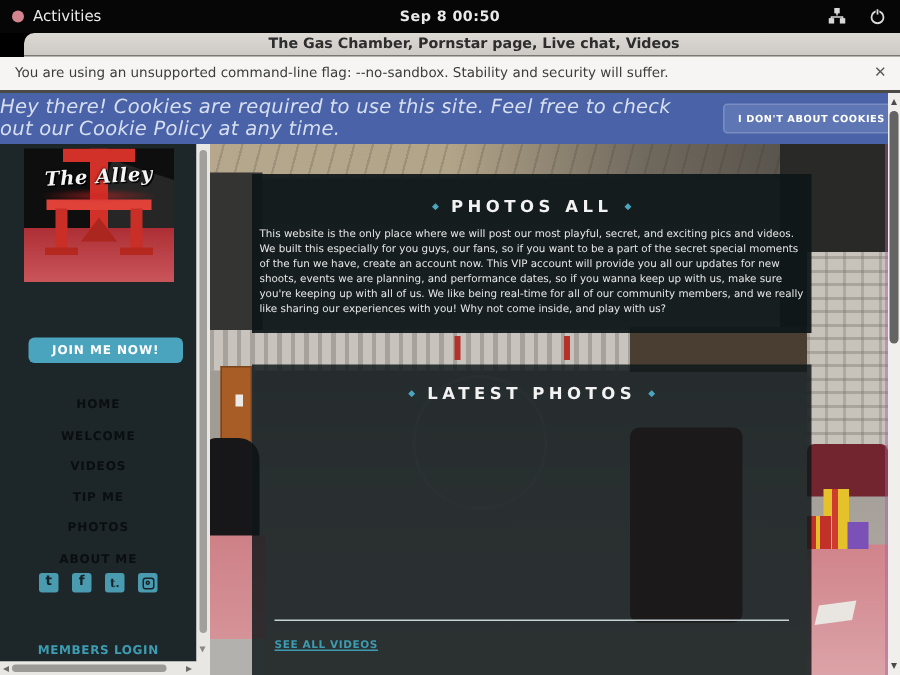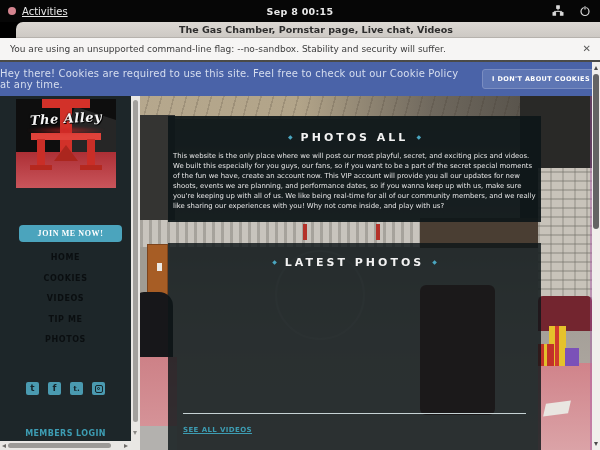--- a/index.html
+++ b/index.html
@@ -2,21 +2,21 @@
 <html><head>
 <meta charset="utf-8">
 <style>
   html,body{margin:0;padding:0;background:#222;}
   .screen{position:relative;width:600px;height:450px;overflow:hidden;background:#000;
           font-family:"DejaVu Sans",sans-serif;-webkit-font-smoothing:antialiased;}
   .screen *{box-sizing:border-box;}
 
   
   .topbar{position:absolute;left:0;top:0;width:600px;height:22px;background:#060606;color:#e9e9e9;z-index:10;}
-  .tb-activities{position:absolute;left:8px;top:0;height:22px;display:flex;align-items:center;gap:6px;font-size:10px;text-decoration:underline;}
+  .tb-activities{position:absolute;left:8px;top:0;height:22px;display:flex;align-items:center;gap:6px;font-size:10px;}
   .act-dot{width:8px;height:8px;border-radius:50%;background:#d4848f;}
   .tb-app{position:absolute;left:76px;top:0;height:22px;display:flex;align-items:center;gap:6px;font-size:10px;}
   .chrome-ico{width:11px;height:11px;border-radius:50%;border:1px solid #666;
               background:radial-gradient(circle at 50% 50%,#d8d8d8 0 28%,#9a9a9a 32% 62%,#707070 66% 100%);}
   .tb-clock{position:absolute;left:0;right:0;top:0;height:22px;display:flex;align-items:center;justify-content:center;
             font-size:9.5px;font-weight:bold;letter-spacing:.3px;}
   .tb-right{position:absolute;right:9px;top:0;height:22px;display:flex;align-items:center;gap:15px;}
   .tb-right svg{display:block;}
 
   
@@ -66,21 +66,21 @@
       background:linear-gradient(90deg,#e5c22b 0 6px,#cf3b2e 6px 10px,#e5c22b 10px);}
   .ph-gift-r{left:538px;top:284px;width:16px;height:22px;
       background:linear-gradient(90deg,#c23129 0 6px,#e3bf2c 6px 9px,#c23129 9px);}
   .ph-gift-p{left:565px;top:288px;width:14px;height:18px;background:#7b51b8;}
   .ph-paper{left:545px;top:342px;width:24px;height:13px;background:#e9e6e1;transform:skewX(-20deg) rotate(-8deg);}
   .ph-edge{left:590px;top:34px;width:2px;height:356px;background:rgba(170,90,170,.45);}
 
   
   .cookiebar{position:absolute;left:0;top:2px;width:600px;height:34px;background:#4a63a8;z-index:4;
              display:flex;align-items:center;justify-content:center;gap:10px;}
-  .cb-text{font-size:10px;color:#d6deef;letter-spacing:.2px;}
+  .cb-text{font-size:13px;color:#d6deef;letter-spacing:.2px;font-style:italic;}
   .cb-btn{background:#5e76b4;border:1px solid #7a8dc1;border-radius:3px;color:#fff;font-size:6.5px;
           font-weight:bold;padding:5px 9px;letter-spacing:.4px;white-space:nowrap;cursor:pointer;}
 
   
   .sidebar{position:absolute;left:0;top:36px;width:140px;height:354px;z-index:3;background:#e9e7e4;}
   .side-content{position:absolute;left:0;top:0;width:131px;height:345px;background:#1d2629;overflow:hidden;}
   .logo{position:absolute;left:16px;top:3px;width:100px;height:89px;background:#0e0e0e;overflow:hidden;}
   .logo div{position:absolute;}
   .logo-shadow{right:-12px;top:16px;width:62px;height:48px;background:#262626;transform:rotate(18deg);}
   .logo-floor{left:0;bottom:0;width:100%;height:36px;background:linear-gradient(#ad2f35,#c9555b);}
@@ -90,22 +90,22 @@
   .logo-cross{left:15px;top:34px;width:70px;height:7px;background:#e0423a;}
   .logo-legL{left:21px;top:40px;width:8px;height:28px;background:#c92e27;}
   .logo-legR{left:71px;top:40px;width:8px;height:28px;background:#c92e27;}
   .logo-footL{left:14px;top:66px;width:22px;height:5px;background:#b5281f;}
   .logo-footR{left:64px;top:66px;width:22px;height:5px;background:#b5281f;}
   .logo-sub{left:10px;top:27px;width:80px;height:9px;background:radial-gradient(ellipse,rgba(205,35,35,.6),transparent 70%);filter:blur(1px);}
   .logo-title{position:absolute;left:0;top:12px;width:100%;text-align:center;font-family:"DejaVu Serif",serif;
               font-style:italic;font-weight:bold;font-size:13px;color:#f5f5f5;transform:rotate(-3deg);
               text-shadow:1px 1px 0 #000,0 0 2px #000;letter-spacing:.5px;}
   .join-btn{position:absolute;left:19px;top:129px;width:103px;height:17px;background:#4ba4bd;border-radius:4px;
-            color:#fff;font-size:8px;font-weight:bold;letter-spacing:.6px;text-align:center;line-height:17px;cursor:pointer;font-family:Liberation Serif, serif;}
-  .nav{position:absolute;left:0;top:152px;width:131px;text-align:center;}
+            color:#fff;font-size:8px;font-weight:bold;letter-spacing:.6px;text-align:center;line-height:17px;cursor:pointer;}
+  .nav{position:absolute;left:0;top:164px;width:131px;text-align:center;}
   .nav-item{height:20.6px;line-height:20.6px;font-size:8px;font-weight:bold;letter-spacing:.6px;color:#0a0e10;cursor:pointer;}
   .socials{position:absolute;left:0;top:286px;width:131px;display:flex;justify-content:center;gap:9px;}
   .soc{width:13px;height:13px;border-radius:2px;background:#4a9ab0;color:#16242a;font-weight:bold;
        font-size:9px;line-height:13px;text-align:center;cursor:pointer;}
   .soc-t2{font-size:8px;font-family:"DejaVu Serif",serif;}
   .ig-frame{position:absolute;left:2.5px;top:2.5px;width:8px;height:8px;border:1.3px solid #16242a;border-radius:2px;}
   .ig-dot{position:absolute;left:1.2px;top:1.2px;width:3px;height:3px;border:1.1px solid #16242a;border-radius:50%;}
   .soc-ig{position:relative;}
   .members{position:absolute;left:0;top:333px;width:131px;text-align:center;font-size:8px;font-weight:bold;
            color:#3d9cb2;letter-spacing:.4px;cursor:pointer;}
@@ -140,21 +140,21 @@
 </head>
 <body>
 
 <div class="screen">
 
   <div class="topbar">
     <div class="tb-activities">
       <span class="act-dot"></span>
       <span>Activities</span>
     </div>
-    <div class="tb-clock">Sep 8 00:15</div>
+    <div class="tb-clock">Sep 8 00:50</div>
     <div class="tb-right">
       <span>
         <svg width="12" height="12" viewBox="0 0 12 12">
             <g stroke="#d9d9d9" stroke-width="1" fill="#d9d9d9">
               <rect x="4.7" y="0.8" width="2.6" height="2.6"></rect>
               <rect x="1" y="7.6" width="2.6" height="2.6"></rect>
               <rect x="8.4" y="7.6" width="2.6" height="2.6"></rect>
               <path d="M6 3.4 v2 M2.3 7.6 v-1.2 h7.4 v1.2" fill="none"></path>
             </g>
           </svg>
@@ -225,24 +225,25 @@
           <div class="logo-legL"></div>
           <div class="logo-legR"></div>
           <div class="logo-footL"></div>
           <div class="logo-footR"></div>
           <div class="logo-sub"></div>
           <div class="logo-title">The Alley</div>
         </div>
         <div class="join-btn">JOIN ME NOW!</div>
         <div class="nav">
           <div class="nav-item">HOME</div>
-          <div class="nav-item">COOKIES</div>
+          <div class="nav-item">WELCOME</div>
           <div class="nav-item">VIDEOS</div>
           <div class="nav-item">TIP ME</div>
           <div class="nav-item">PHOTOS</div>
+          <div class="nav-item">ABOUT ME</div>
         </div>
         <div class="socials">
           <div class="soc">t</div>
           <div class="soc">f</div>
           <div class="soc soc-t2">t.</div>
           <div class="soc soc-ig">
             <span class="ig-frame">
                 <span class="ig-dot"></span>
               </span>
           </div>

